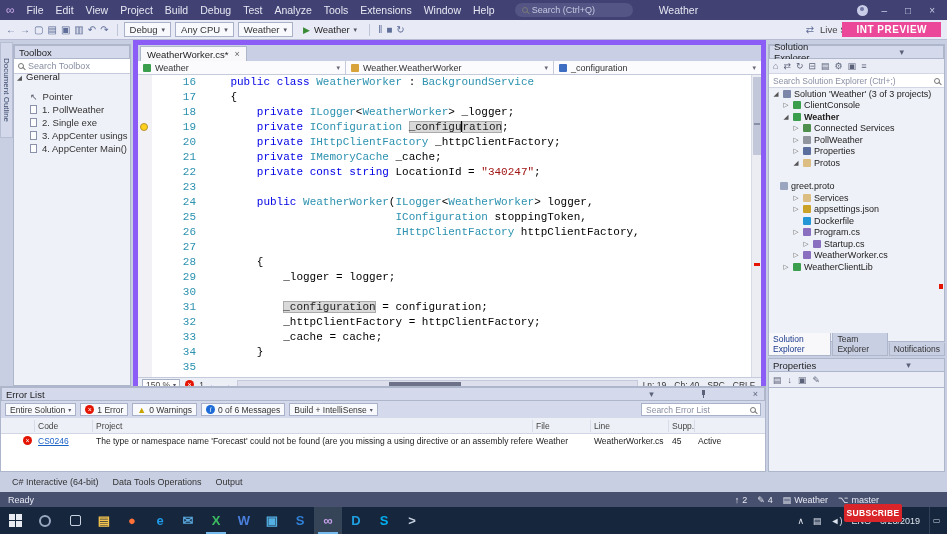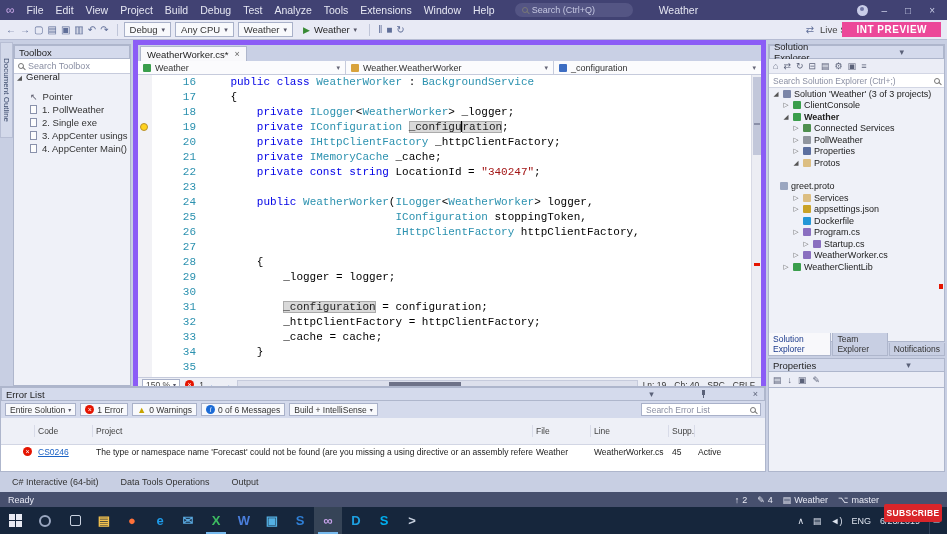--- a/index.html
+++ b/index.html
@@ -122,49 +122,49 @@
 
   
   .errlist{position:absolute;left:0;top:386px;width:766px;height:86px;background:#fff;border:1px solid #AEB6CC;}
   .el-toolbar{height:17px;background:#D4DAEC;display:flex;align-items:center;gap:4px;padding:0 4px;font-size:8.5px;}
   .el-btn{background:#F8F9FC;border:1px solid #A9B1C9;height:13px;display:flex;align-items:center;gap:3px;padding:0 4px;color:#333;}
   .sev-warn{color:#C8A400;font-size:9px;} 
   .sev-info{width:9px;height:9px;border-radius:50%;background:#1C6BD6;color:#fff;font-size:7px;line-height:9px;text-align:center;font-style:italic;}
   .el-search{margin-left:auto;width:120px;height:13px;background:#fff;border:1px solid #A9B1C9;display:flex;
              align-items:center;gap:4px;padding:0 4px;color:#8A8FA3;}
   .el-grid-h,.el-row{display:grid;grid-template-columns:34px 58px 440px 58px 78px 26px 72px;align-items:center;}
-  .el-grid-h{height:27px;background:#EEF0F7;border-bottom:1px solid #D2D6E4;font-size:8.5px;color:#444;}
+  .el-grid-h{height:16px;background:#EEF0F7;border-bottom:1px solid #D2D6E4;font-size:8.5px;color:#444;}
   .el-grid-h div{border-right:1px solid #D8DBE8;padding:0 3px;height:12px;line-height:12px;overflow:hidden;}
   .el-row{height:13px;font-size:8.5px;color:#222;}
   .el-row div{padding:0 3px;overflow:hidden;white-space:nowrap;}
   .el-code{color:#1B62C5;text-decoration:underline;}
   .el-sev{display:flex;justify-content:flex-end;}
 
   
-  .bottabs{position:absolute;left:0;top:472px;width:947px;height:20px;display:flex;gap:10px;align-items:center;padding-left:6px;}
+  .bottabs{position:absolute;left:0;top:472px;width:947px;height:20px;display:flex;gap:2px;align-items:center;padding-left:6px;}
   .bottab{font-size:9px;color:#333;padding:2px 6px;}
   .statusbar{position:absolute;left:0;top:492px;width:947px;height:15px;background:#47506E;color:#E8EAF5;
              font-size:9px;display:flex;align-items:center;padding:0 8px;gap:6px;}
   .sb-right{margin-left:auto;display:flex;align-items:center;gap:10px;padding-right:60px;}
   .sb-it{display:flex;align-items:center;gap:3px;}
 
   .taskbar{position:absolute;left:0;top:507px;width:947px;height:27px;background:#16263C;display:flex;align-items:center;}
   .tk-btn{width:30px;height:27px;display:flex;align-items:center;justify-content:center;}
   .win-logo{display:grid;grid-template-columns:6px 6px;grid-template-rows:6px 6px;gap:1px;}
   .win-logo span{background:#E8EAF2;}
   .cortana{width:12px;height:12px;border:2px solid #9AA7C0;border-radius:50%;}
   .taskview{width:11px;height:11px;border:1.5px solid #C9D2E0;border-radius:2px;}
   .app{width:28px;height:27px;display:flex;align-items:center;justify-content:center;font-size:13px;font-weight:bold;position:relative;}
   .app.active{background:rgba(255,255,255,.14);}
   .app.active::after,.app.open::after{content:"";position:absolute;left:4px;right:4px;bottom:0;height:2px;background:#76B9ED;}
   .tray{margin-left:auto;display:flex;align-items:center;gap:9px;color:#DDE3EE;font-size:9px;padding-right:4px;}
   .tray .date{text-align:center;line-height:10px;}
   .notif{width:14px;height:27px;border-left:1px solid #31415A;display:flex;align-items:center;justify-content:center;color:#C9D2E0;font-size:8px;}
 
-  .subscribe{position:absolute;left:884px;top:504px;width:58px;height:18px;background:#D9252A;color:#fff;
+  .subscribe{position:absolute;left:844px;top:504px;width:58px;height:18px;background:#D9252A;color:#fff;
              font-size:8.5px;font-weight:bold;display:flex;align-items:center;justify-content:center;border-radius:2px;letter-spacing:.3px;}
 </style>
 </head>
 <body>
 
 <div class="screen">
 
   <div class="titlebar">
     <span class="vs-logo">∞</span>
     <div class="menubar">

